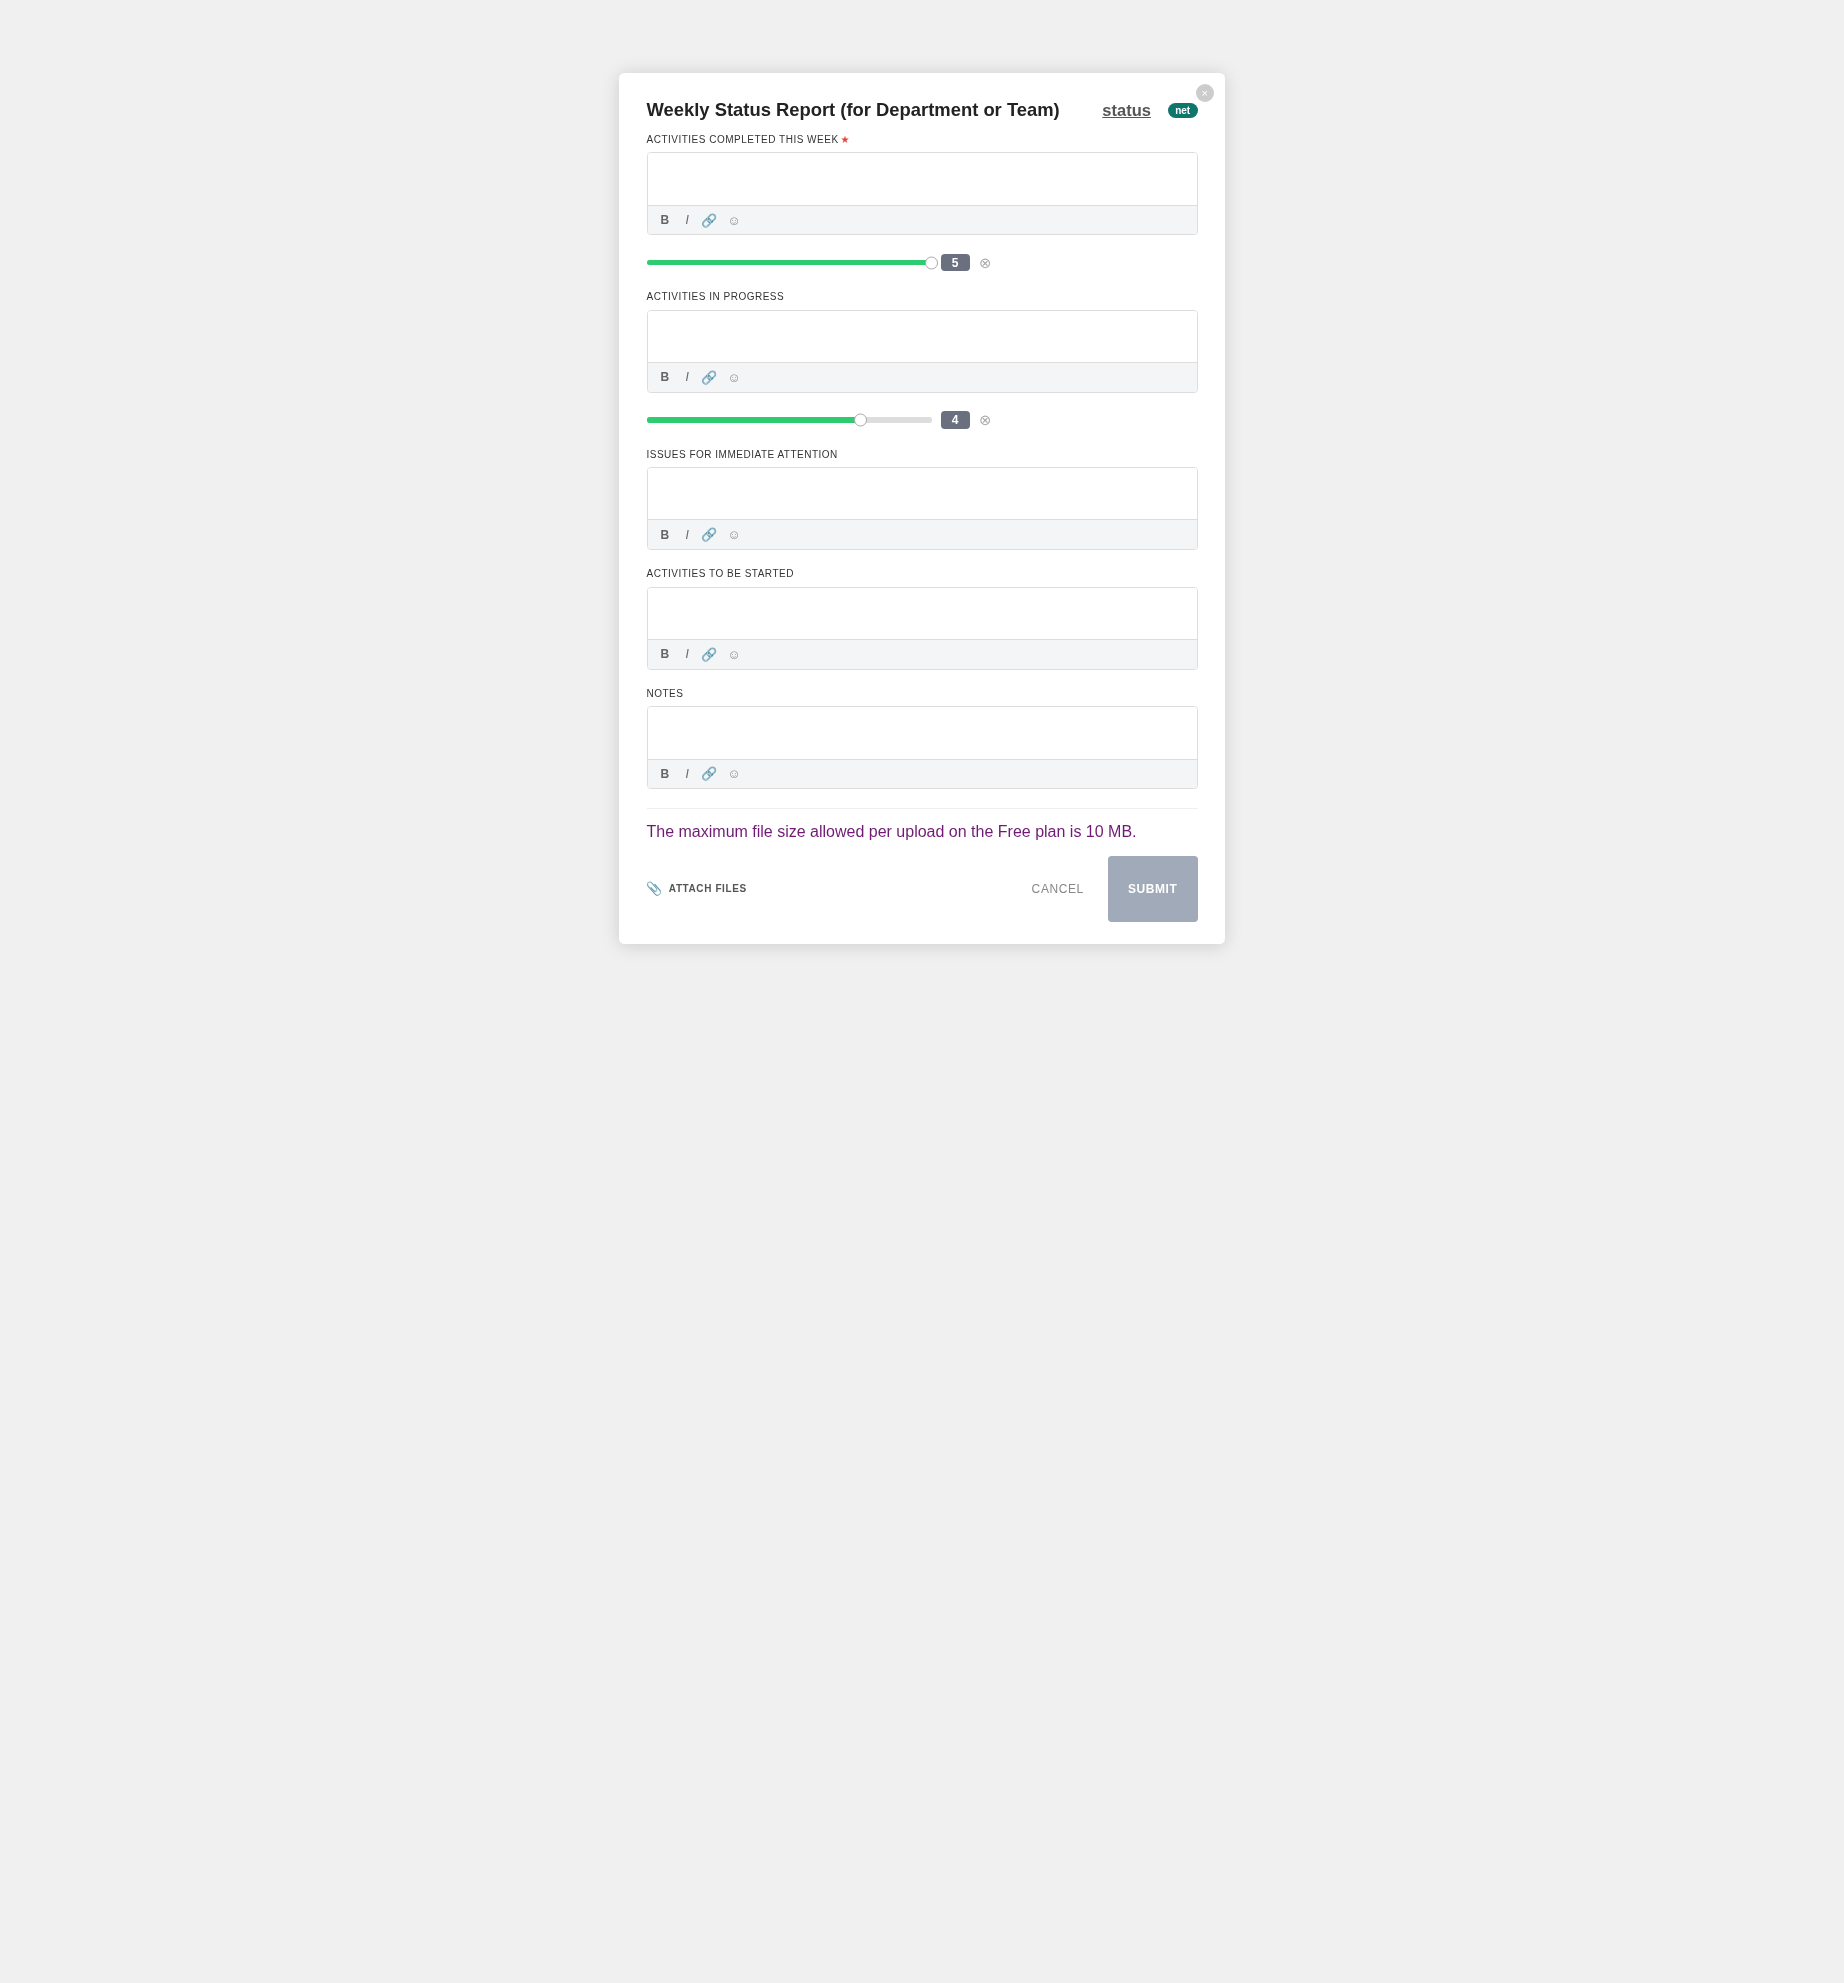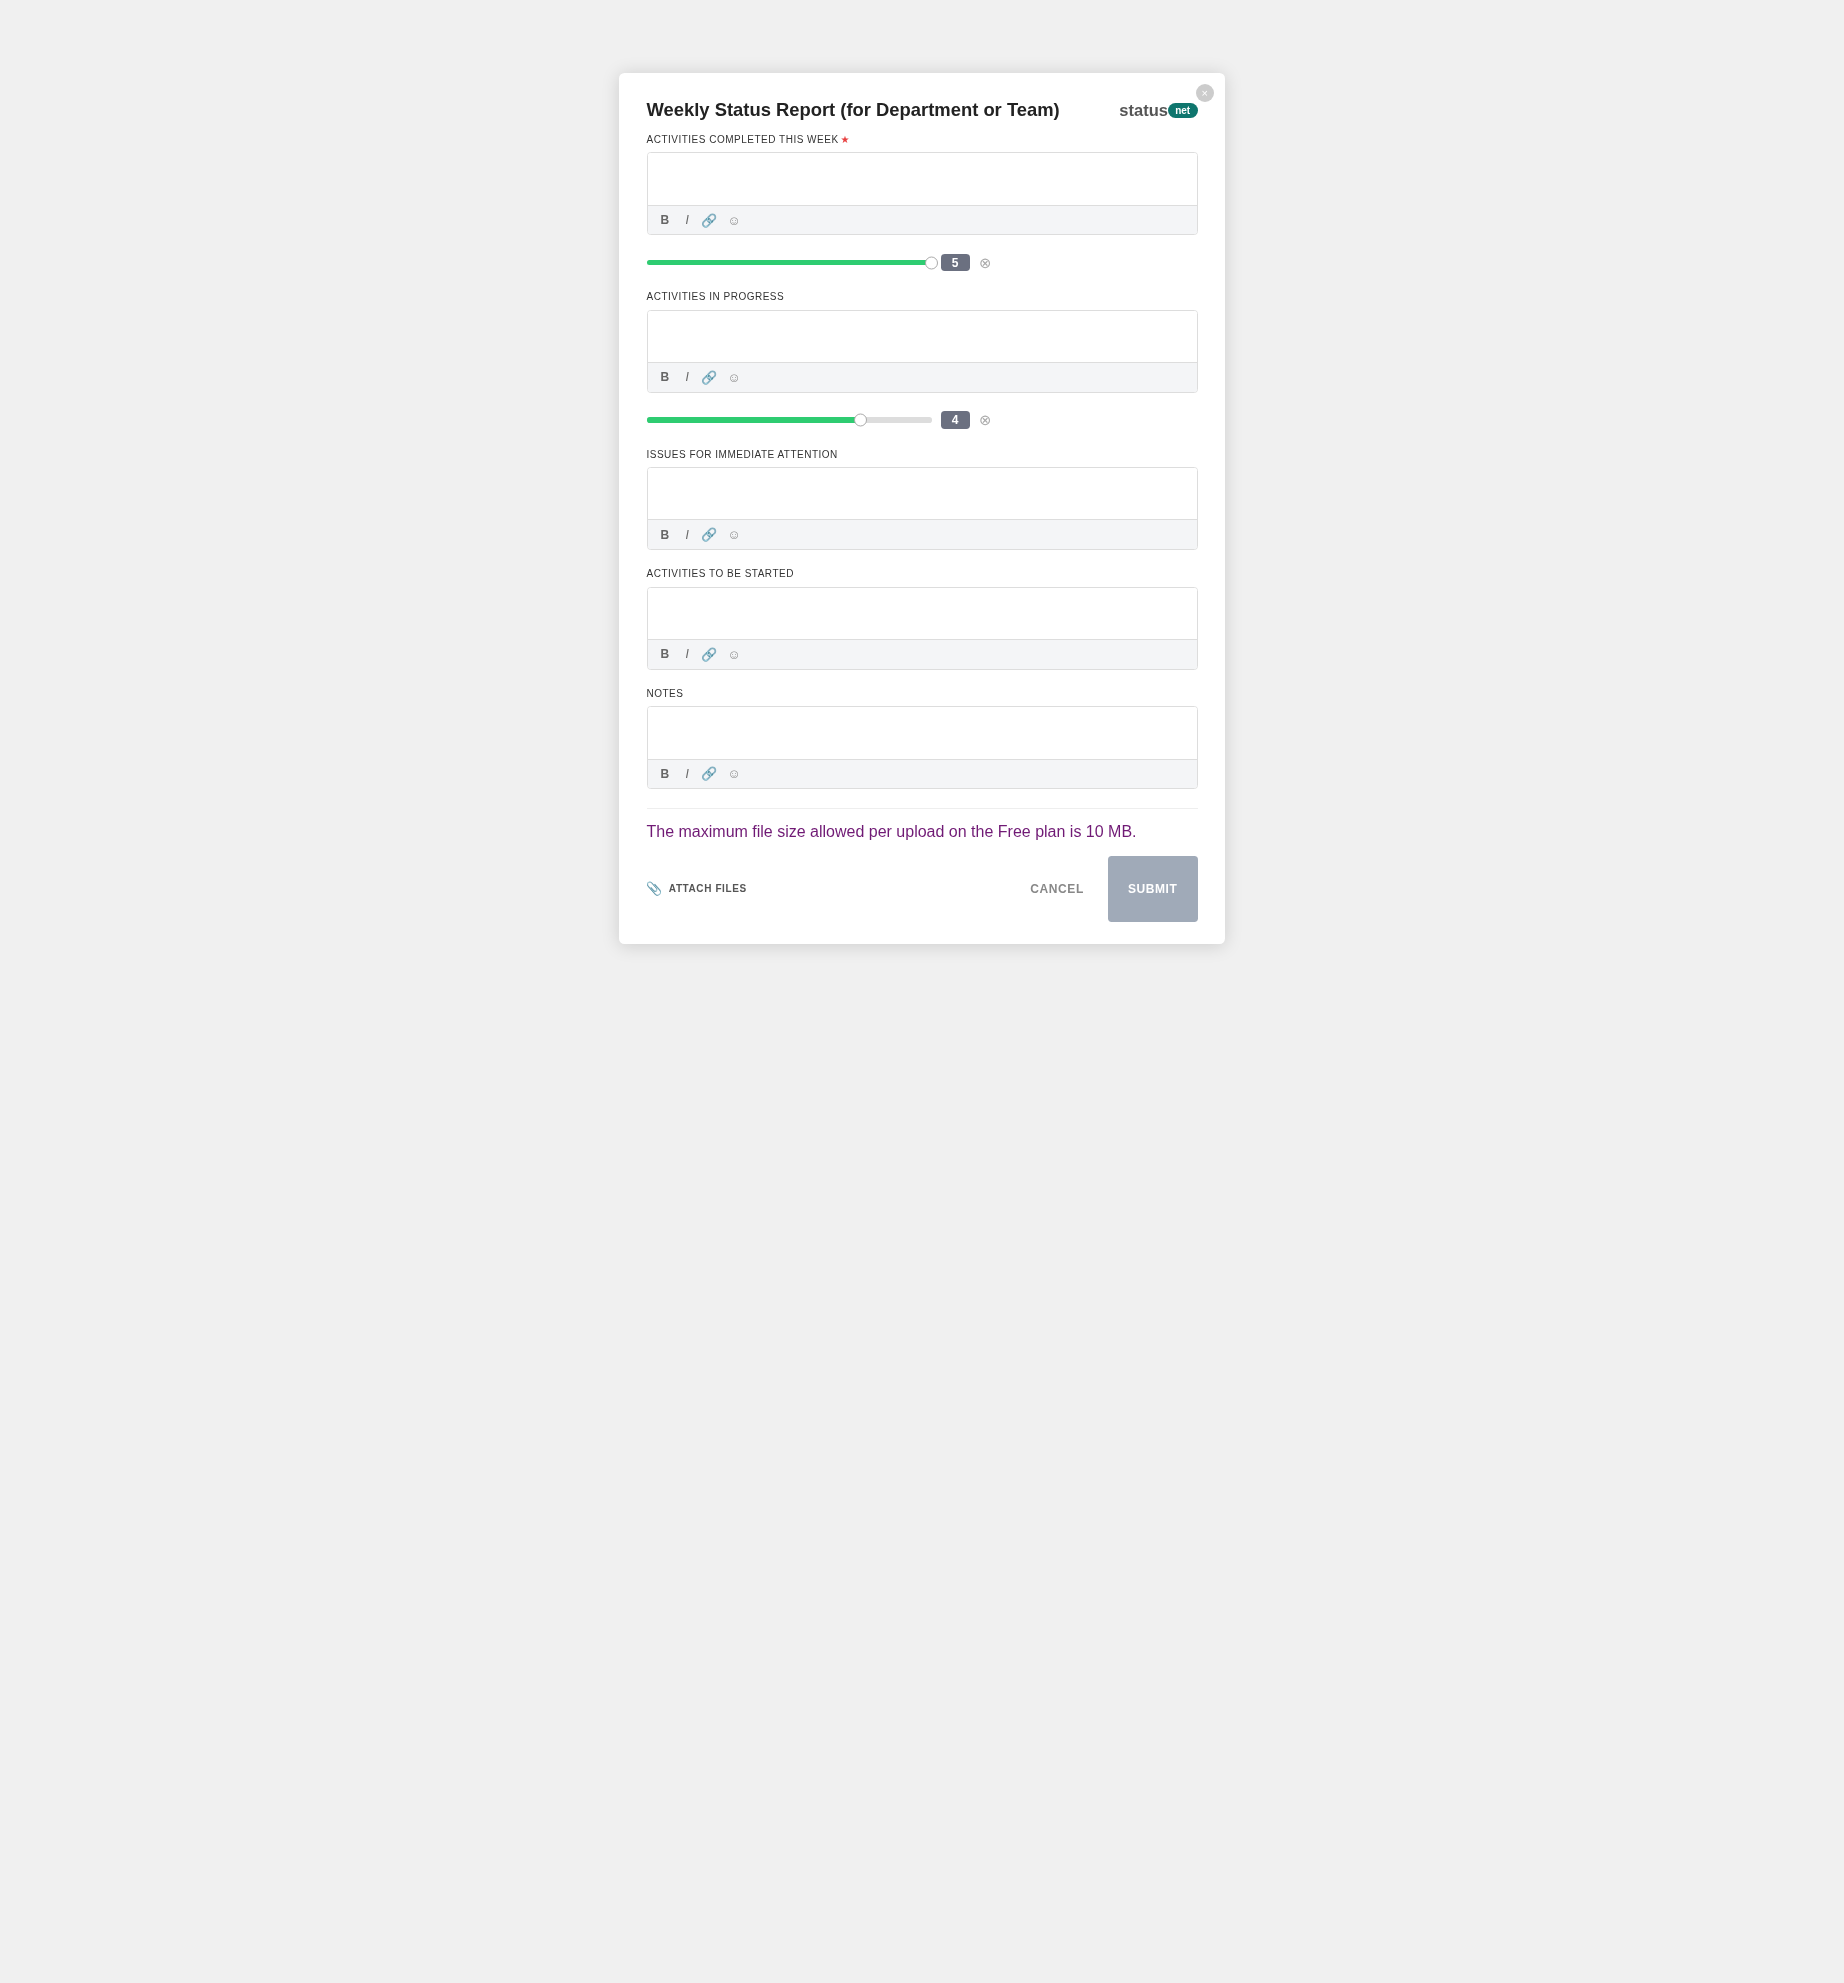--- a/index.html
+++ b/index.html
@@ -33,25 +33,26 @@
     .modal-title {
       font-size: 18.4px;
       font-weight: 700;
       color: #222;
       line-height: 1.2;
     }
 
     .brand-logo {
       display: flex;
       align-items: center;
-      gap: 0;
+      gap: 17px;
       font-size: 16.5px;
       font-weight: 700;
       color: #555;
       margin-top: 1.8px;
+      text-decoration: underline;
     }
 
     .brand-badge {
       background: #0f766e;
       color: #fff;
       border-radius: 11px;
       font-size: 10px;
       font-weight: 700;
       padding: 1.8px 7.3px;
     }
@@ -243,21 +244,21 @@
       display: flex;
       gap: 11px;
       align-items: center;
     }
 
     .cancel-btn {
       background: none;
       border: none;
       cursor: pointer;
       font-size: 12px;
-      font-weight: 700;
+      font-weight: 400;
       letter-spacing: 0.05em;
       color: #888;
       text-transform: uppercase;
       padding: 7.3px 13px;
     }
 
     .submit-btn {
       background: #a0aab8;
       color: #fff;
       border: none;

